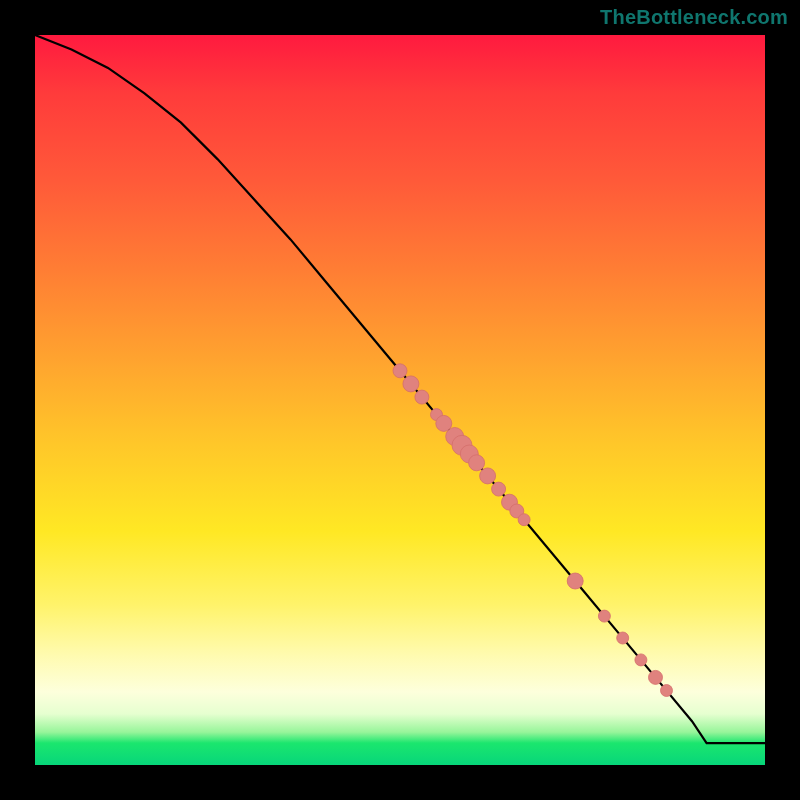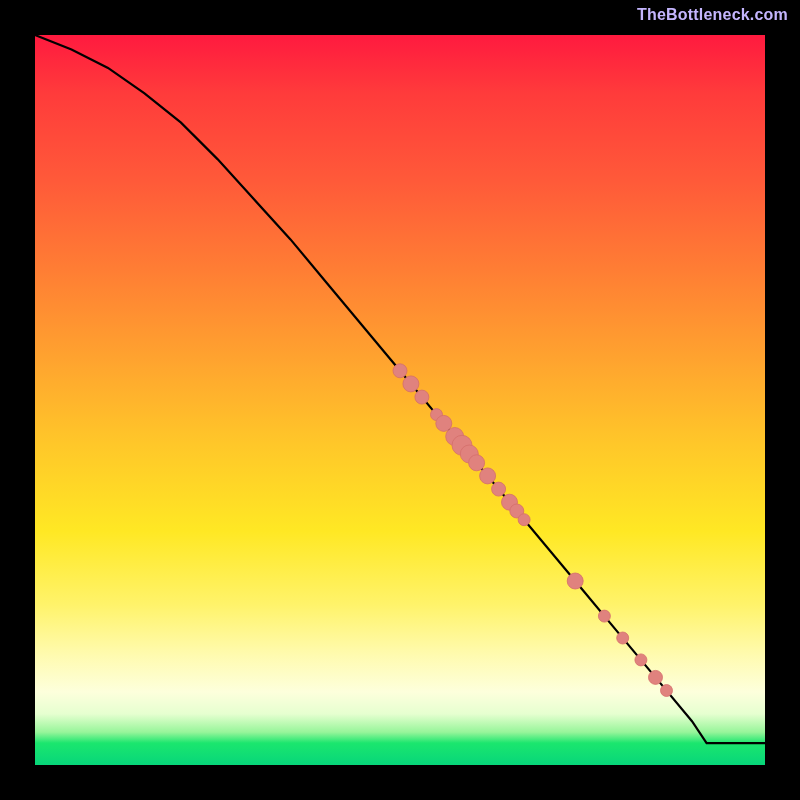--- a/index.html
+++ b/index.html
@@ -59,23 +59,23 @@
   .pt {
     fill: #e0827e;
     stroke: #d46f6b;
     stroke-width: 0.8;
   }
   .watermark {
     position: absolute;
     top: 6px;
     right: 12px;
     font-family: Arial, Helvetica, sans-serif;
-    font-size: 16px;
+    font-size: 20px;
     font-weight: 600;
-    color: #c4b5fd;
+    color: #0f766e;
     letter-spacing: 0.2px;
     user-select: none;
   }
 </style>
 </head>
 <body>
 
 <div class="frame">
   <div class="plot-bg"></div>
 

